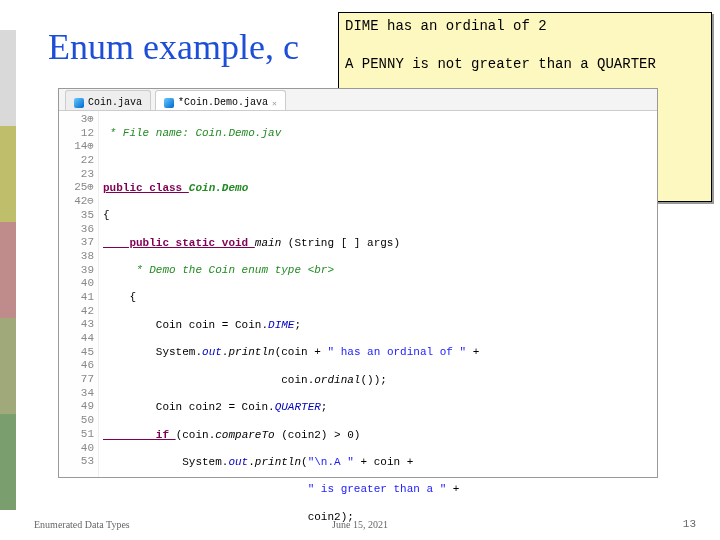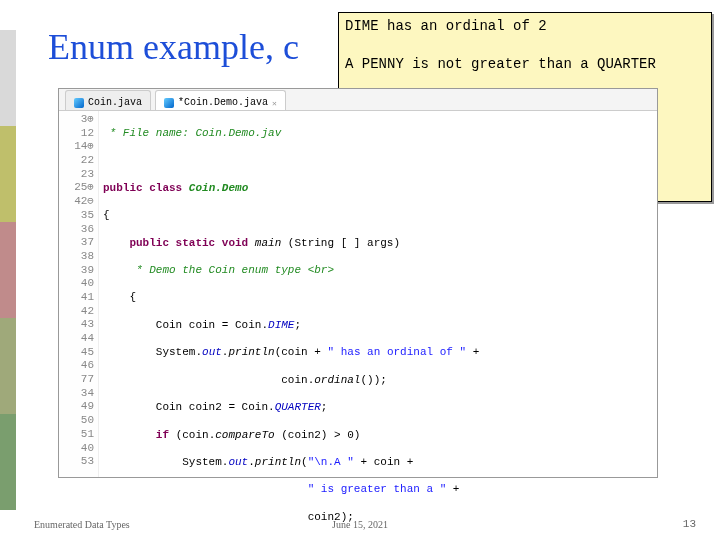--- a/index.html
+++ b/index.html
@@ -27,21 +27,21 @@
   }
   .tabs { height: 22px; background: #f4f4f4; border-bottom: 1px solid #ccc; display: flex; align-items: flex-end; padding-left: 6px; gap: 4px; }
   .tab { height: 20px; padding: 2px 8px; background: #fff; border: 1px solid #ccc; border-bottom: none; border-radius: 3px 3px 0 0; font-size: 10px; display: flex; align-items: flex-end; gap: 4px; }
   .tab.inactive { background: #eee; }
   .jicon { width: 10px; height: 10px; background: linear-gradient(135deg,#6cf,#06c); display:inline-block; border-radius:2px; }
   .code-area { display: flex; height: calc(100% - 22px); }
   .gutter { width: 40px; background: #fefefe; border-right: 1px solid #eee; text-align: right; color: #888; padding: 2px 4px 2px 0; line-height: 1.25; }
   .gutter div { height: 13.7px; }
   .code { flex: 1; padding: 2px 4px; line-height: 1.25; white-space: pre; color: #000; }
   .code .row { height: 13.7px; }
-  .kw { color: #7f0055; font-weight: bold; }
+  .kw { color: #7f0055; font-weight: bold; text-decoration: underline; }
   .cm { color: #228b22; font-style: italic; }
   .typ { color: #228b22; font-style: italic; font-weight: bold; }
   .str { color: #1a1aff; }
   .stat { color: #0000c0; font-style: italic; }
   .mth { color: #000; font-style: italic; }
   .footer-left { position: absolute; left: 34px; bottom: 10px; font-size: 10px; color: #666; font-family: "Palatino Linotype", Georgia, serif; text-align: right; }
   .footer-center { position: absolute; left: 50%; transform: translateX(-50%); bottom: 10px; font-size: 10px; color: #666; font-family: "Palatino Linotype", Georgia, serif; }
   .footer-right { position: absolute; right: 24px; bottom: 10px; font-size: 11px; color: #666; font-family: Liberation Mono, monospace; }
 </style>
 </head>

